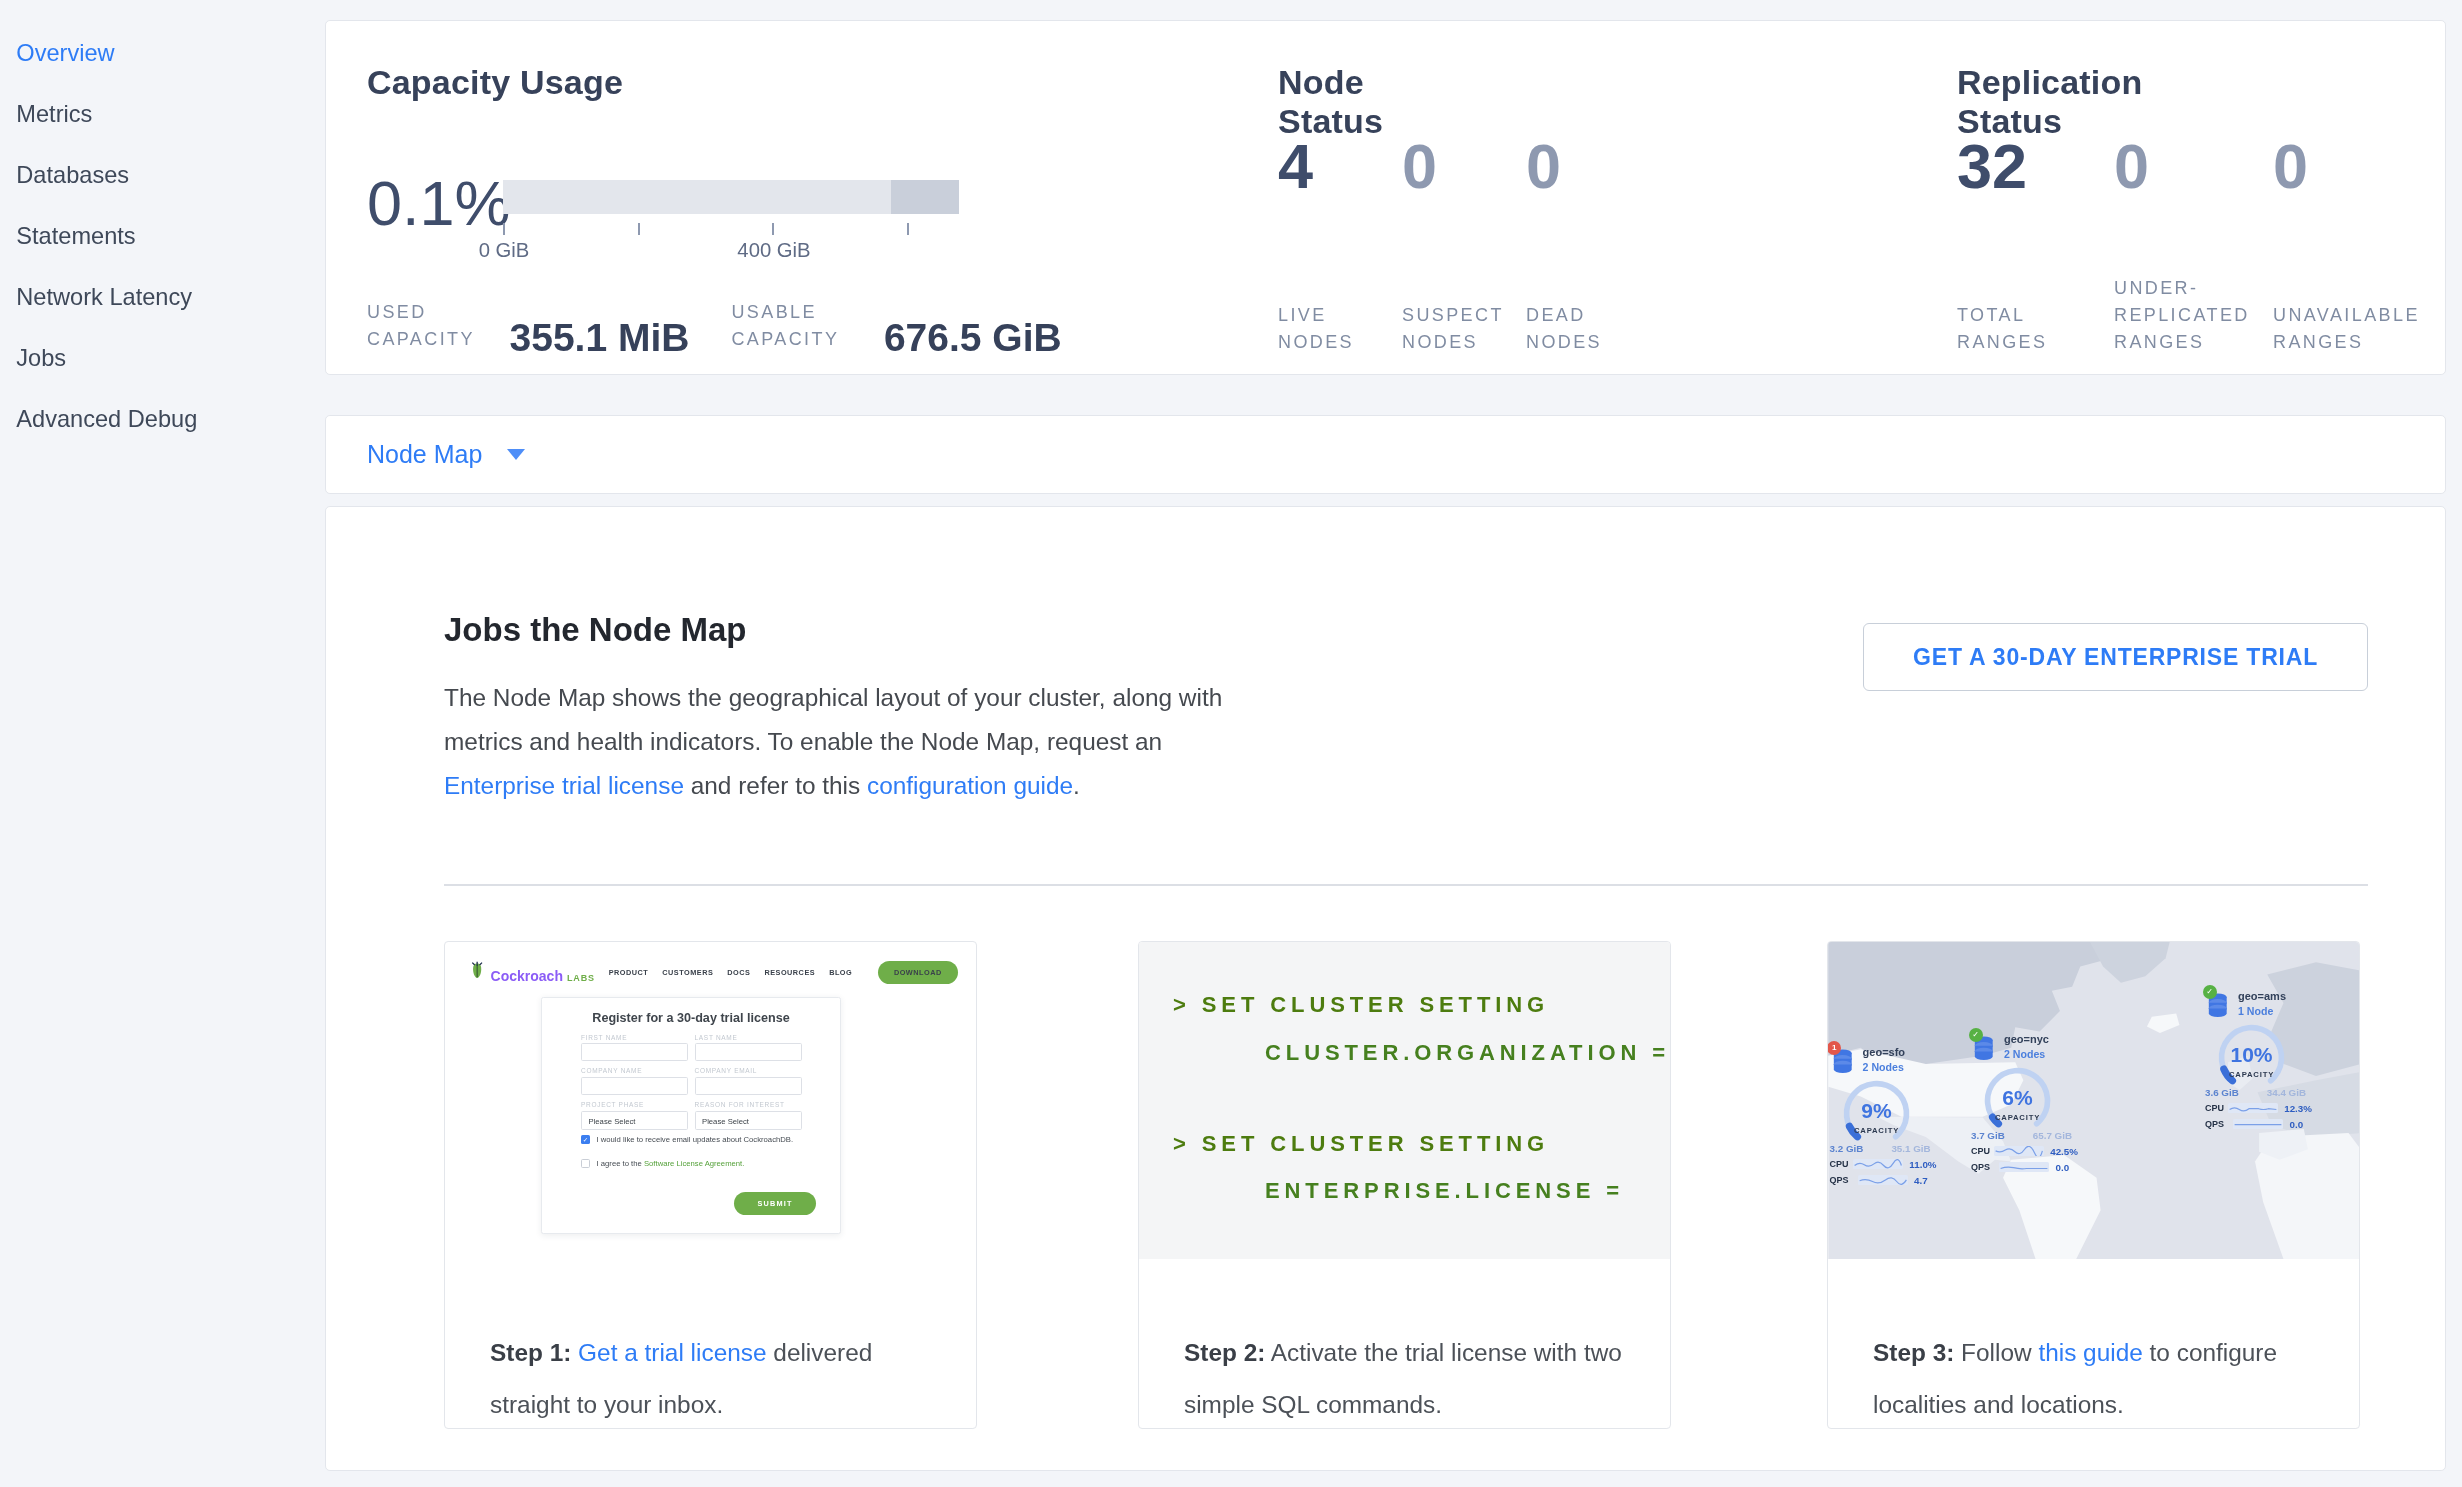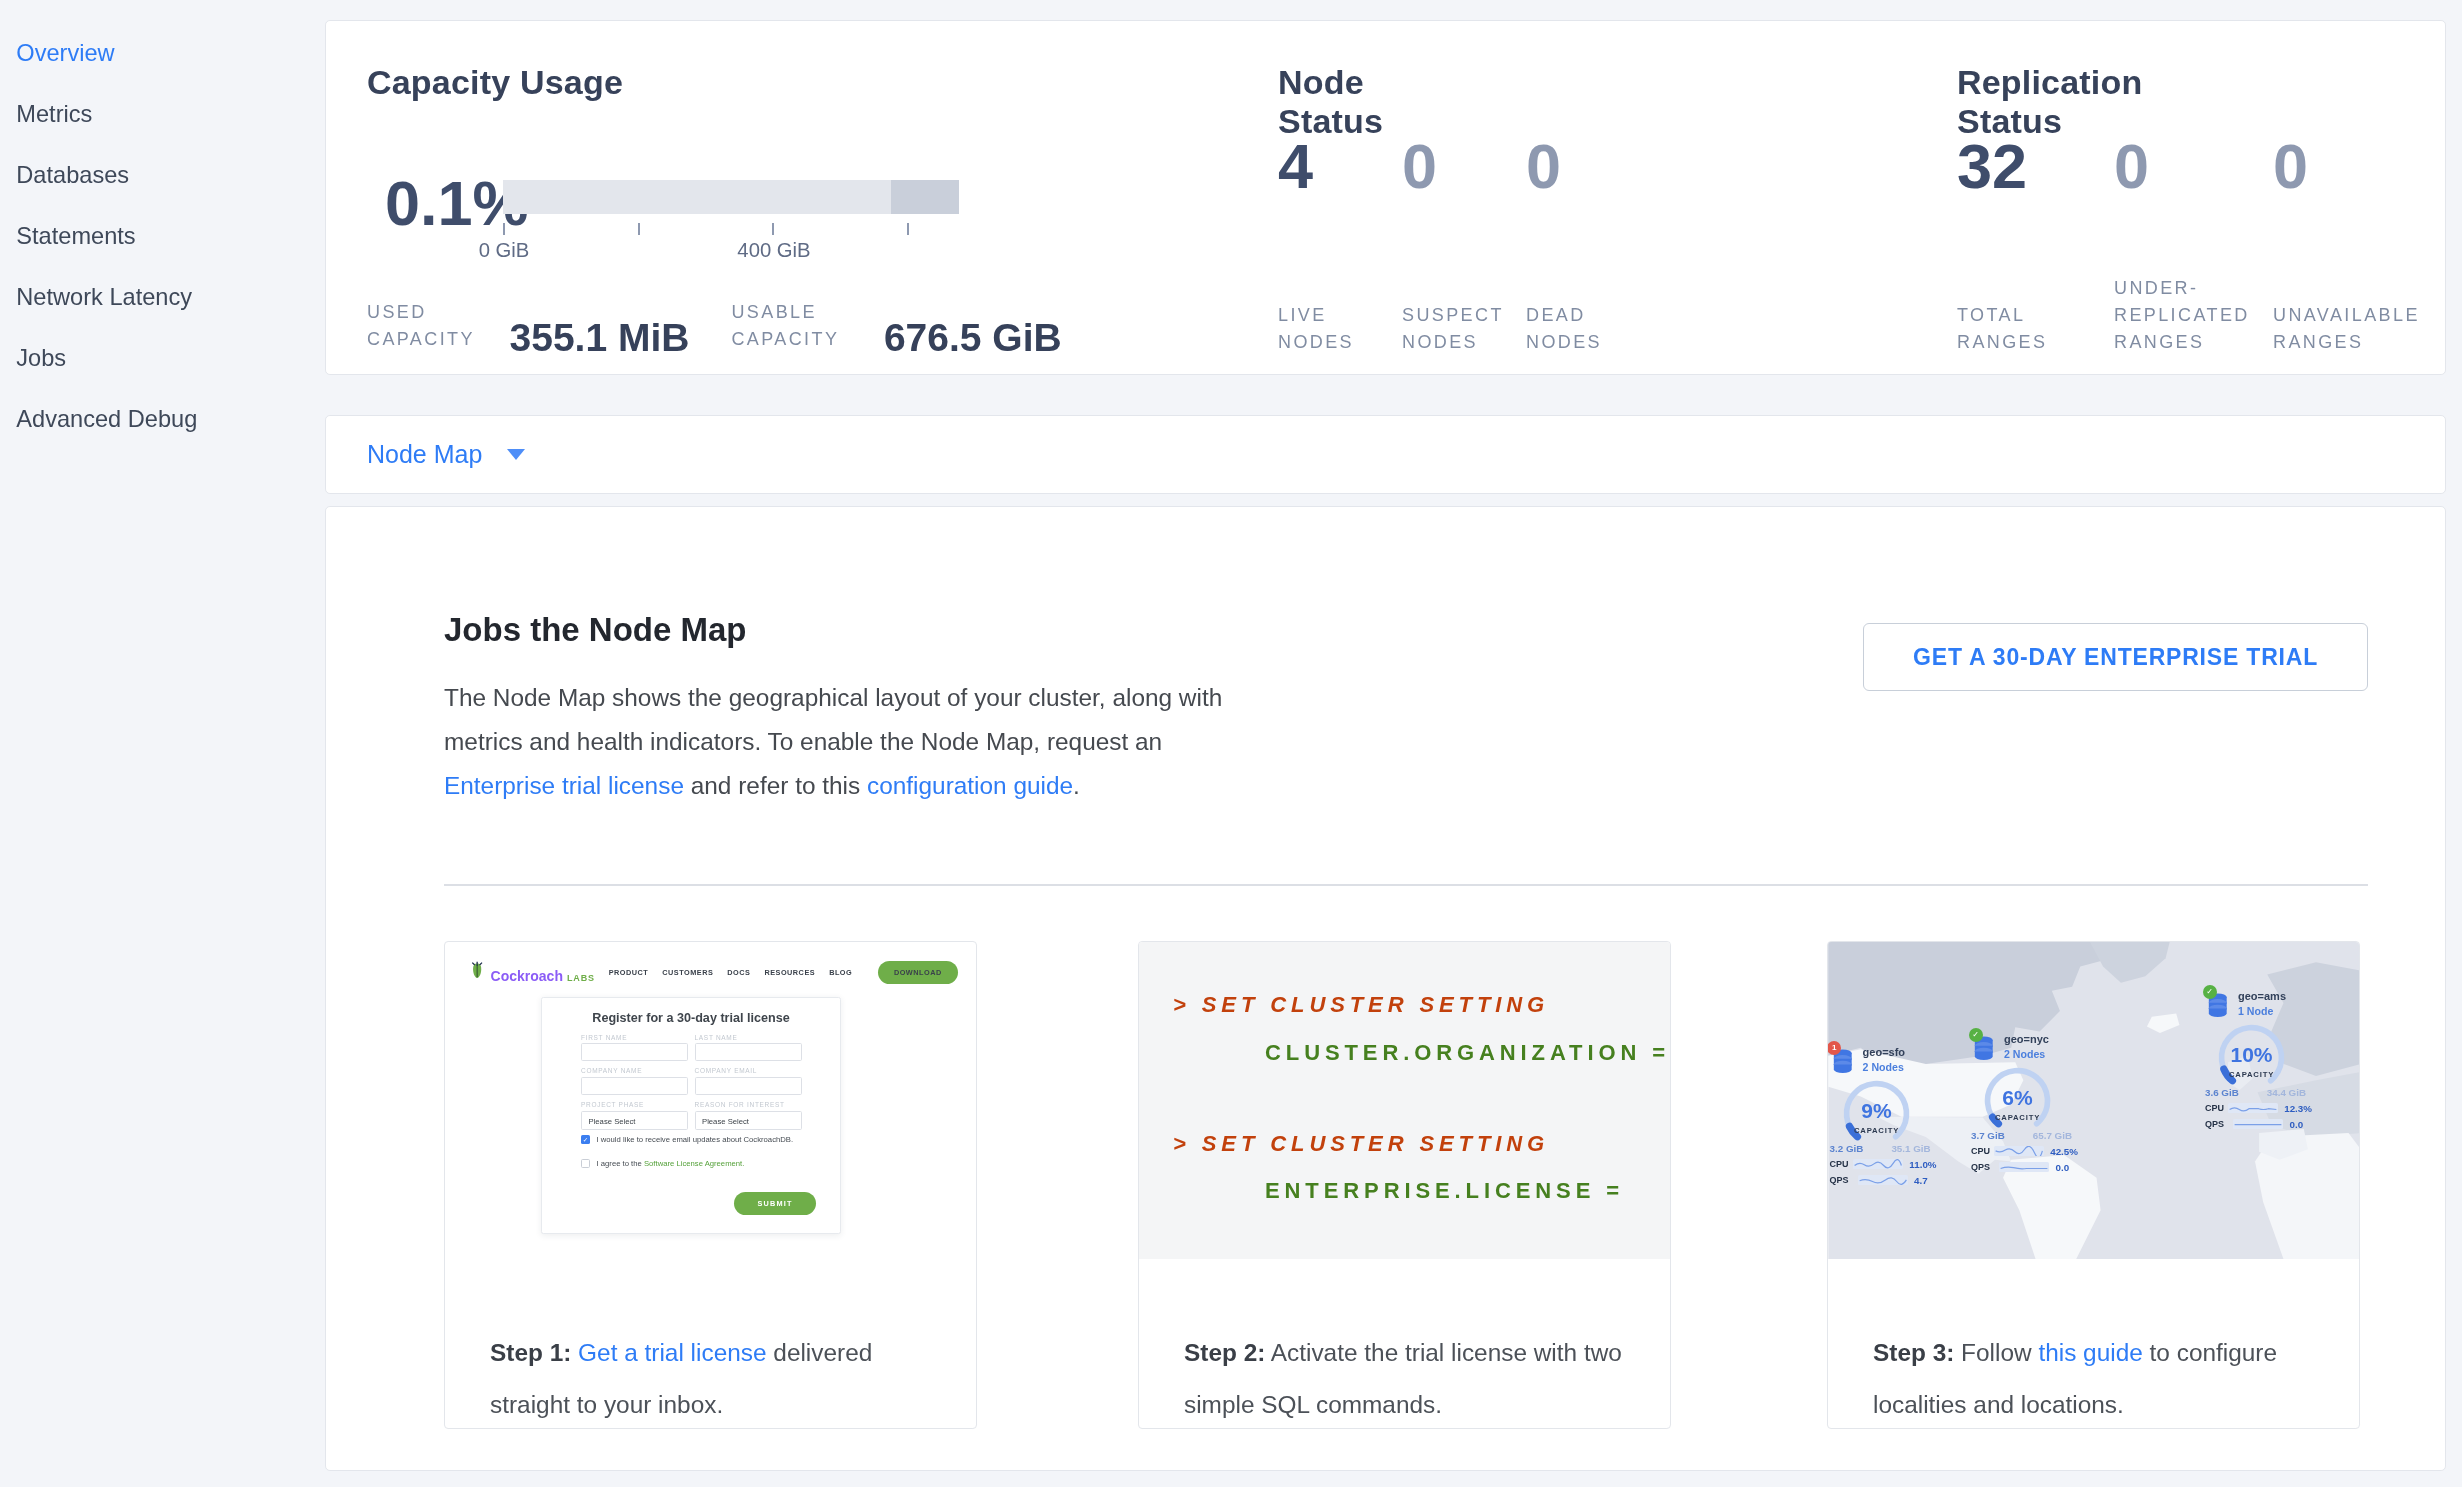--- a/index.html
+++ b/index.html
@@ -19,21 +19,21 @@
   .stats-card { left:325px; top:20.3px; width:2121px; height:355px; }
   .sec { position:absolute; top:0; height:100%; }
   .sec-title { position:absolute; top:42px; left:0; font-size:34px; font-weight:600; color:#37425a; letter-spacing:0.2px; }
   .bignum-row { position:absolute; top:114px; display:flex; }
   .bignum { font-size:63px; font-weight:700; color:#3f4d6b; line-height:1; }
   .bignum.muted { color:#8e99b0; font-weight:600; }
   .lbl-row { position:absolute; top:281px; display:flex; }
   .stat-lbl { font-size:18px; letter-spacing:2.4px; color:#808ca2; line-height:27px; white-space:nowrap; }
   .stat-lbl.tall { margin-top:-27px; }
   .cap-sec { left:41px; width:911px; }
-  .cap-percent { position:absolute; top:151px; left:18px; font-size:63px; font-weight:700; color:#3f4d6b; line-height:1; }
+  .cap-percent { position:absolute; top:151px; left:0; font-size:63px; font-weight:400; color:#3f4d6b; line-height:1; }
   .cap-bar { position:absolute; left:136px; top:159px; width:456px; height:34px; display:flex; }
   .cap-bar .seg-light { background:#e3e6ec; height:100%; }
   .cap-bar .seg-dark  { background:#c9cfda; height:100%; }
   .tick { position:absolute; top:202px; width:2.4px; height:11.4px; background:#8e99b0; }
   .tick-lbl { position:absolute; top:218px; transform:translateX(-50%); font-size:20.3px; color:#5f6b85; white-space:nowrap; }
   .cap-stats { position:absolute; top:278px; left:0; display:flex; align-items:flex-end; }
   .cap-stats .stat-lbl { padding-bottom:3.3px; }
   .cap-val { font-size:39px; font-weight:700; color:#36415a; line-height:1; margin-left:6.5px; white-space:nowrap; }
   .cap-spacer { width:42px; }
   .node-sec { left:952px; } .repl-sec { left:1631px; }
@@ -81,21 +81,21 @@
   .ms-box { width:9px; height:9px; border-radius:1.6px; margin-right:6.5px; flex:none; }
   .ms-box.checked { background:#3b7ef0; color:#fff; font-size:6.5px; line-height:9px; text-align:center; }
   .ms-box.empty { border:0.8px solid #c9ced6; background:#fff; }
   .ms-check .ctext { font-size:7.7px; color:#454b52; white-space:nowrap; }
   .ms-check .clink { color:#55a13a; }
   .ms-submit { position:absolute; right:24.4px; bottom:18px; height:23px; padding:0 23px; line-height:23px; background:#6fae49; border-radius:11.4px; color:#fff; font-size:7.3px; font-weight:700; letter-spacing:1.2px; }
 
   
   .code-media { background:#f4f5f6; }
   .code-line { position:absolute; font-size:22px; font-weight:700; letter-spacing:4.9px; white-space:nowrap; }
-  .code-navy { color:#c2410c;font-style:italic; } .code-green { color:#46801f; }
+  .code-navy { color:#4d7c0f; } .code-green { color:#46801f; }
   .cl1 { left:34px; top:50px; } .cl2 { left:126px; top:98px; }
   .cl3 { left:34px; top:189px; } .cl4 { left:126px; top:236px; }
 
   
   .map-media svg.worldmap { position:absolute; left:0; top:0; }
   .marker { position:absolute; width:107px; }
   .mk-head { position:relative; height:34px; }
   .mk-db { position:absolute; left:3.3px; top:4.9px; }
   .mk-badge { position:absolute; left:-2.4px; top:-3.3px; width:14px; height:14px; border-radius:50%; color:#fff; font-size:8.1px; font-weight:700; text-align:center; line-height:14px; z-index:2; }
   .mk-badge.ok { background:#57b144; } .mk-badge.alert { background:#e2574b; }

